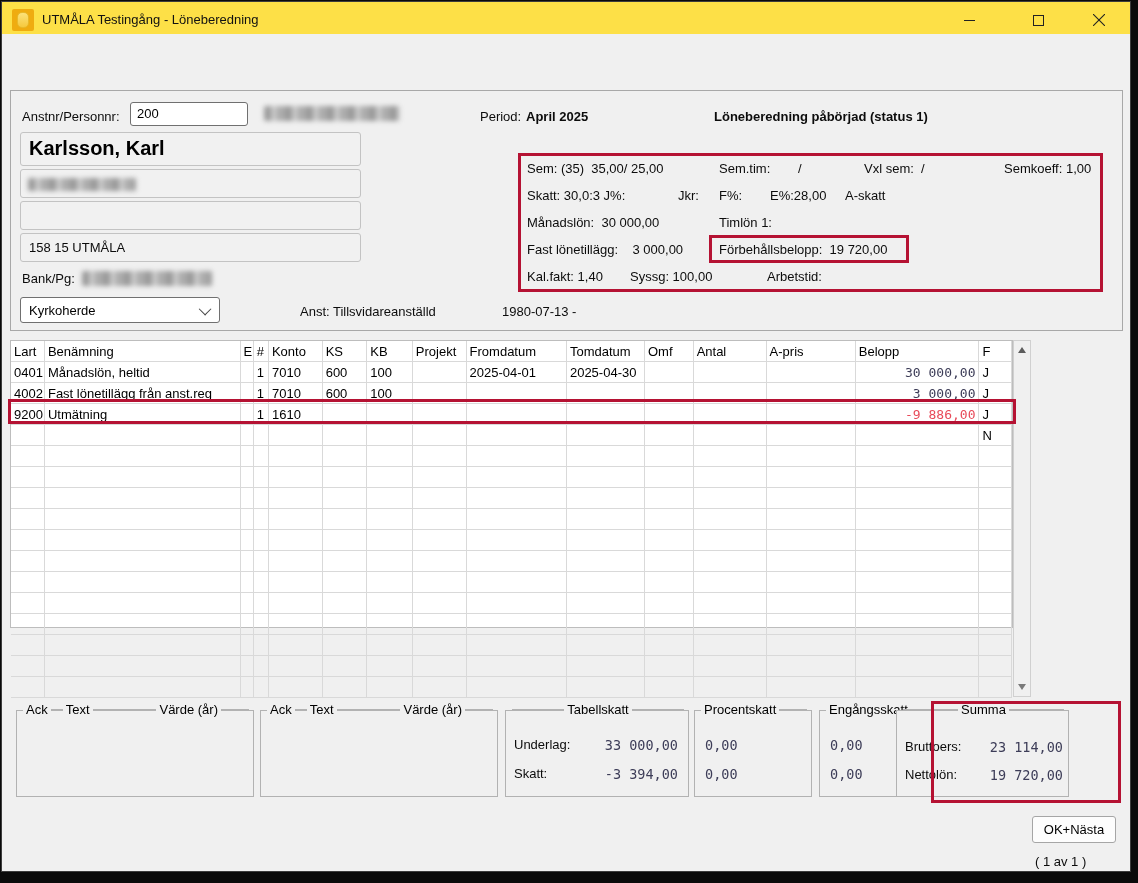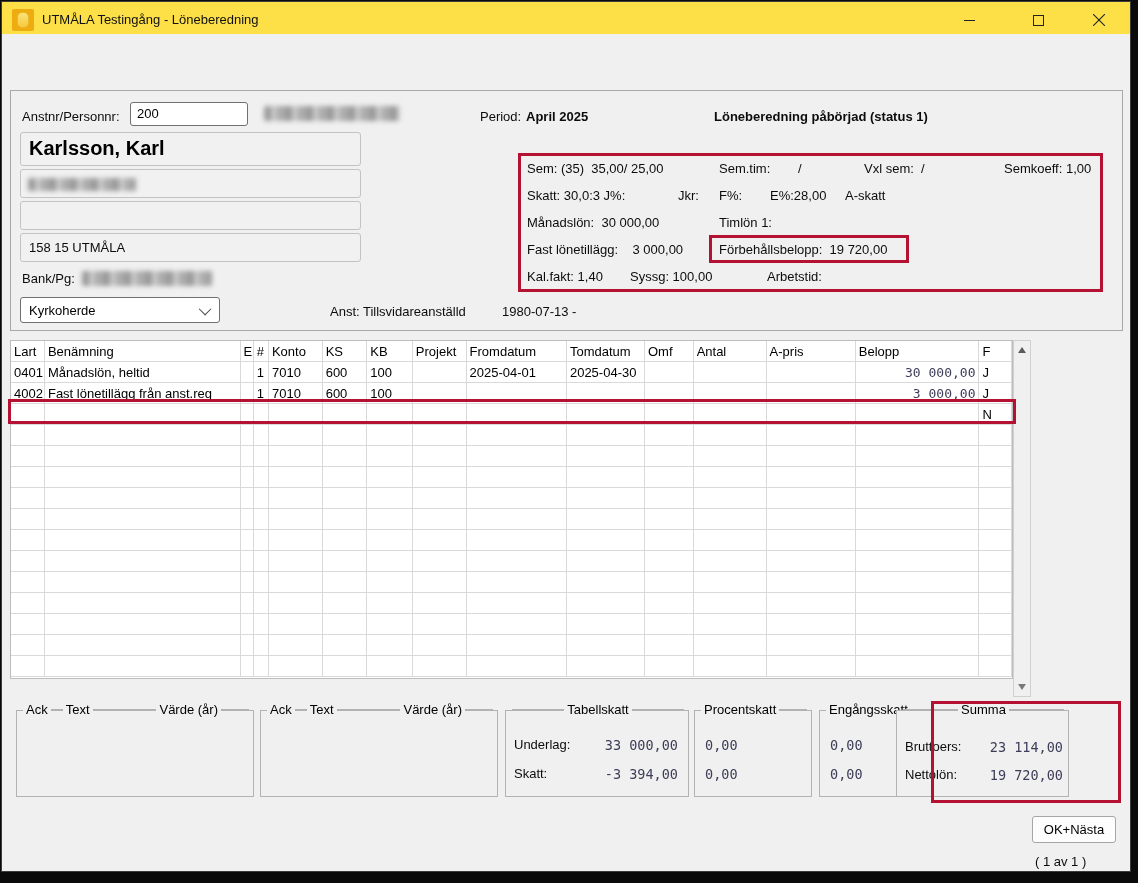--- a/index.html
+++ b/index.html
@@ -34,21 +34,21 @@
   .flatfield{background:#f1f1f1;border:1px solid #c3c3c3;border-radius:3px;box-sizing:border-box;}
   .redacted{border-radius:2px;filter:blur(2.5px);
     background:repeating-linear-gradient(90deg,#9a9a9a 0 7px,#c8c8c8 7px 13px,#ababab 13px 21px);}
   .combo{background:#fff;border:1px solid #707070;border-radius:3px;box-sizing:border-box;
     display:flex;align-items:center;justify-content:space-between;padding:0 8px;font-size:13px;}
   .chev{width:8px;height:8px;border-left:1.5px solid #444;border-bottom:1.5px solid #444;
     transform:rotate(-45deg) translateY(-2px);}
   
   .annot{border:3px solid #b51233;box-sizing:border-box;pointer-events:none;}
   
-  .grid-wrap{left:8px;top:338px;width:1003px;height:339px;background:#fff;border:1px solid #bdbdbd;box-sizing:border-box;}
+  .grid-wrap{left:8px;top:338px;width:1003px;height:288px;background:#fff;border:1px solid #bdbdbd;box-sizing:border-box;}
   table.grid{border-collapse:collapse;table-layout:fixed;width:1001px;}
   table.grid th{font-weight:normal;text-align:left;font-size:13px;padding:2px 3px;height:16px;
     border-right:1px solid #d9d9d9;border-bottom:1px solid #d9d9d9;overflow:hidden;white-space:nowrap;}
   table.grid td{font-size:13px;padding:1px 3px;height:18px;border-right:1px solid #d9d9d9;
     border-bottom:1px solid #d9d9d9;overflow:hidden;white-space:nowrap;}
   td.amount{font-family:"DejaVu Sans Mono","Liberation Mono",monospace;color:#3d3d58;text-align:right;padding-right:6px;font-size:13px;}
   td.amount.neg{color:#e84b5a;}
   .mono{font-family:"DejaVu Sans Mono","Liberation Mono",monospace;color:#3d3d58;font-size:13.5px;}
   
   .vscroll{left:1011px;top:338px;width:18px;height:357px;background:#f0f0f0;border:1px solid #d0d0d0;box-sizing:border-box;}
@@ -116,21 +116,21 @@
   <div class="abs flatfield" style="left:18px;top:231px;width:341px;height:29px;">
     <span class="abs lbl" style="left:8px;top:6px;">158 15 UTMÅLA</span>
   </div>
   <span class="abs lbl" style="left:20px;top:269px;">Bank/Pg:</span>
   <div class="abs redacted" style="left:80px;top:269px;width:130px;height:15px;"></div>
 
   <div class="abs combo" style="left:18px;top:295px;width:200px;height:26px;">
     <span>Kyrkoherde</span>
     <span class="chev"></span>
   </div>
-  <span class="abs lbl" style="left:328px;top:302px;">Anst: Tillsvidareanställd</span>
+  <span class="abs lbl" style="left:298px;top:302px;">Anst: Tillsvidareanställd</span>
   <span class="abs lbl" style="left:500px;top:302px;">1980-07-13 -</span>
 
   <span class="abs lbl" style="left:478px;top:107px;">Period:</span>
   <span class="abs lbl b" style="left:524px;top:107px;">April 2025</span>
   <span class="abs lbl b" style="left:712px;top:107px;">Löneberedning påbörjad (status 1)</span>
 
   <span class="abs lbl pre" style="left:525px;top:159px;">Sem: (35)  35,00/ 25,00</span>
   <span class="abs lbl" style="left:717px;top:159px;">Sem.tim:</span>
   <span class="abs lbl" style="left:796px;top:159px;">/</span>
   <span class="abs lbl pre" style="left:862px;top:159px;">Vxl sem:  /</span>
@@ -219,20 +219,37 @@
             <td>&nbsp;</td>
             <td>&nbsp;</td>
             <td>&nbsp;</td>
             <td>&nbsp;</td>
             <td>&nbsp;</td>
             <td>&nbsp;</td>
             <td class="amount">3 000,00</td>
             <td>J</td>
           </tr>
           <tr>
+            <td>9200</td>
+            <td>Utmätning</td>
+            <td>&nbsp;</td>
+            <td>1</td>
+            <td>1610</td>
+            <td>&nbsp;</td>
+            <td>&nbsp;</td>
+            <td>&nbsp;</td>
+            <td>&nbsp;</td>
+            <td>&nbsp;</td>
+            <td>&nbsp;</td>
+            <td>&nbsp;</td>
+            <td>&nbsp;</td>
+            <td class="amount neg">-9 886,00</td>
+            <td>J</td>
+          </tr>
+          <tr>
             <td>&nbsp;</td>
             <td>&nbsp;</td>
             <td>&nbsp;</td>
             <td>&nbsp;</td>
             <td>&nbsp;</td>
             <td>&nbsp;</td>
             <td>&nbsp;</td>
             <td>&nbsp;</td>
             <td>&nbsp;</td>
             <td>&nbsp;</td>

